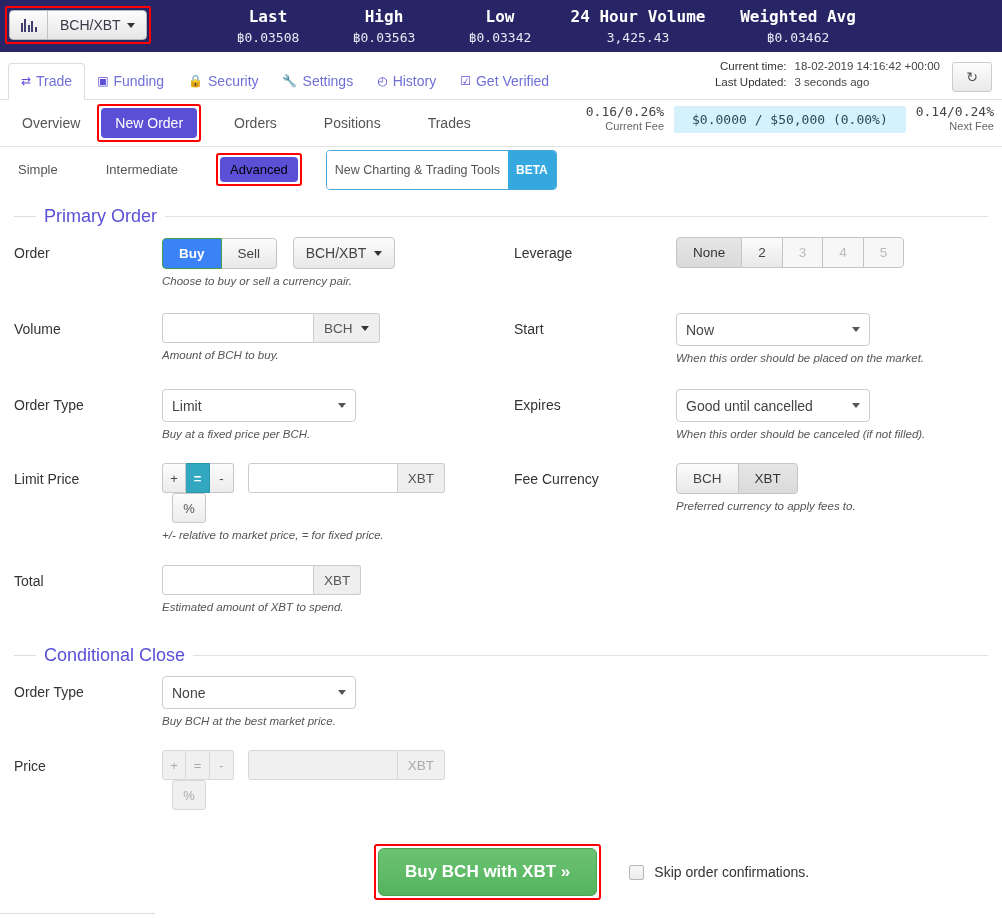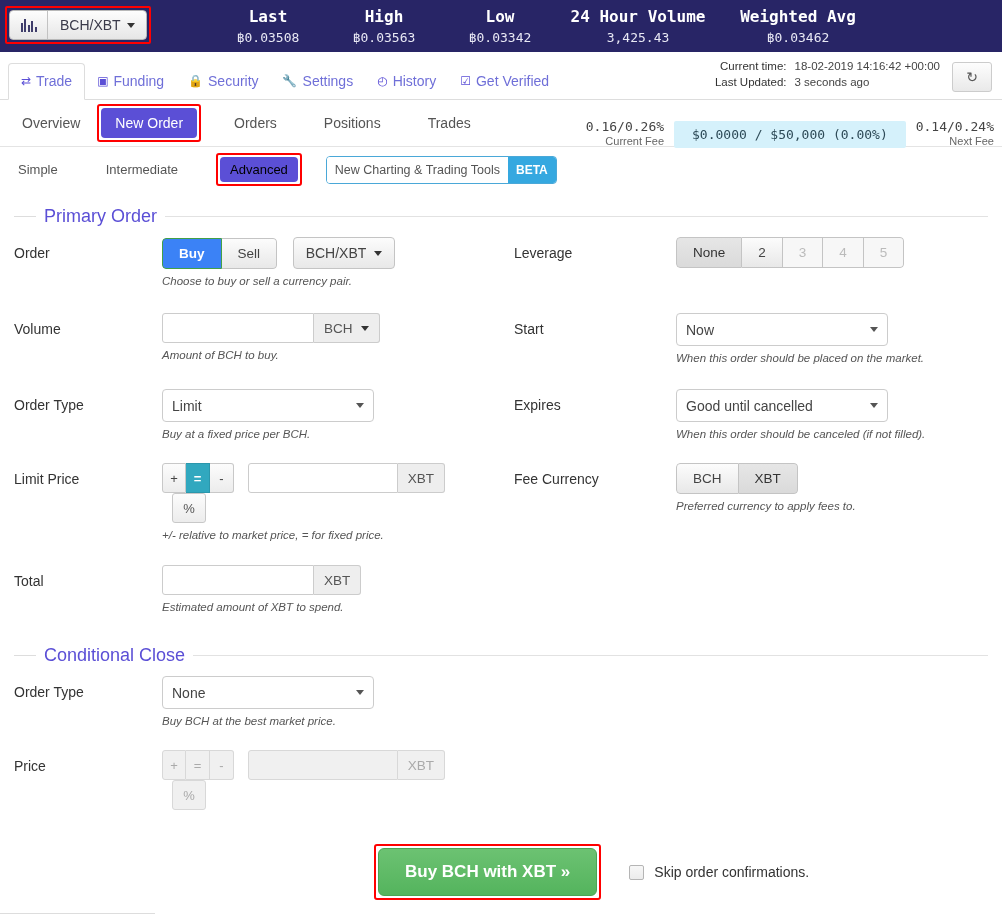--- a/index.html
+++ b/index.html
@@ -105,37 +105,37 @@
 
   
   .subrow {
     height:47px; position:relative; display:flex; align-items:center;
     border-bottom:1px solid #e4e4e4;
   }
   .subtabs { display:flex; align-items:center; gap:3px; padding-left:8px; }
   .subtab { padding:7px 14px; color:#555; font-size:14px; border-radius:4px; }
   .subtab.active { background:#5b4fd6; color:#fff; }
   .hl { border:2px solid #ff0000; padding:2px; border-radius:3px; }
-  .feeblock { position:absolute; right:8px; top:20px; display:flex; align-items:center; gap:10px;}
+  .feeblock { position:absolute; right:8px; top:5px; display:flex; align-items:center; gap:10px;}
   .fee { text-align:right; line-height:14px; }
   .fee .n { font-family:"DejaVu Sans Mono", monospace; font-size:13px; color:#444; }
   .fee .c { font-size:11px; color:#666; }
   .feepill {
     background:#d5f1fb; color:#2d4a57;
     font-family:"DejaVu Sans Mono", monospace; font-size:13px;
     padding:6px 18px; border-radius:2px; white-space:nowrap;
   }
 
   
   .moderow { height:45px; display:flex; align-items:center; padding-left:8px; gap:0; }
   .mode { padding:5px 10px; font-size:13px; color:#555; border-radius:4px; margin-right:28px;}
   .mode.active { background:#5b4fd6; color:#000000; }
   .beta-box {
     display:flex; align-items:stretch; border:1px solid #4aa8d8;
-    border-radius:4px; overflow:hidden; height:28px; margin-left:16px;
+    border-radius:4px; overflow:hidden; height:40px; margin-left:16px;
   }
   .beta-box .txt { padding:0 8px; display:flex;align-items:center; font-size:12.5px; color:#555; background:#fff;}
   .beta-box .bdg { padding:0 8px; display:flex;align-items:center; background:#35a8e0; color:#fff; font-weight:bold; font-size:12px;}
 
   
   .formwrap { position:relative; padding:0 14px; }
   .legend {
     display:flex; align-items:center; gap:8px;
     margin:14px 0 10px 0;
   }
@@ -167,21 +167,21 @@
 
   .dropbtn {
     display:inline-flex; align-items:center; gap:8px;
     padding:7px 12px; font-size:14px; color:#444;
     background:linear-gradient(to bottom,#fcfcfc,#e8e8e8);
     border:1px solid #c4c4c4; border-radius:4px; margin-left:12px;
     vertical-align:middle;
   }
 
   .select {
-    width:212px; height:33px; border:1px solid #ccc; border-radius:4px;
+    width:194px; height:33px; border:1px solid #ccc; border-radius:4px;
     background:#fff; display:flex; align-items:center; justify-content:space-between;
     padding:0 9px; font-size:14px; color:#444;
   }
   .select .cd { width:0;height:0;border-left:4px solid transparent;border-right:4px solid transparent;border-top:5px solid #555;}
 
   .inputgrp { display:inline-flex; align-items:stretch; vertical-align:middle;}
   .tinput {
     height:30px; border:1px solid #ccc; background:#fff;
     border-radius:3px 0 0 3px; padding:0 8px; font-size:13px;
   }

